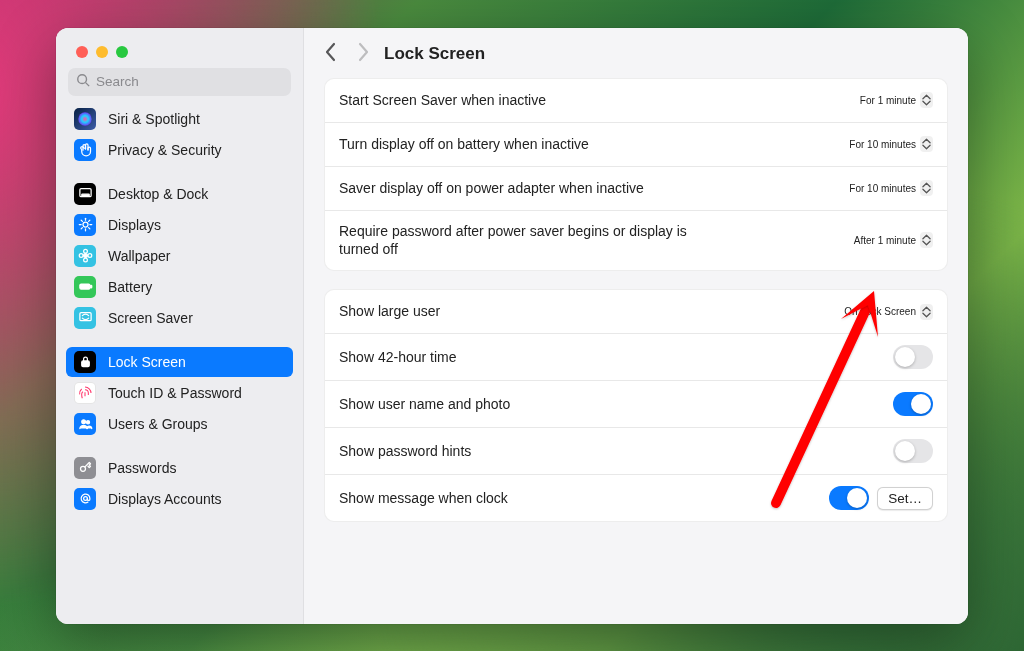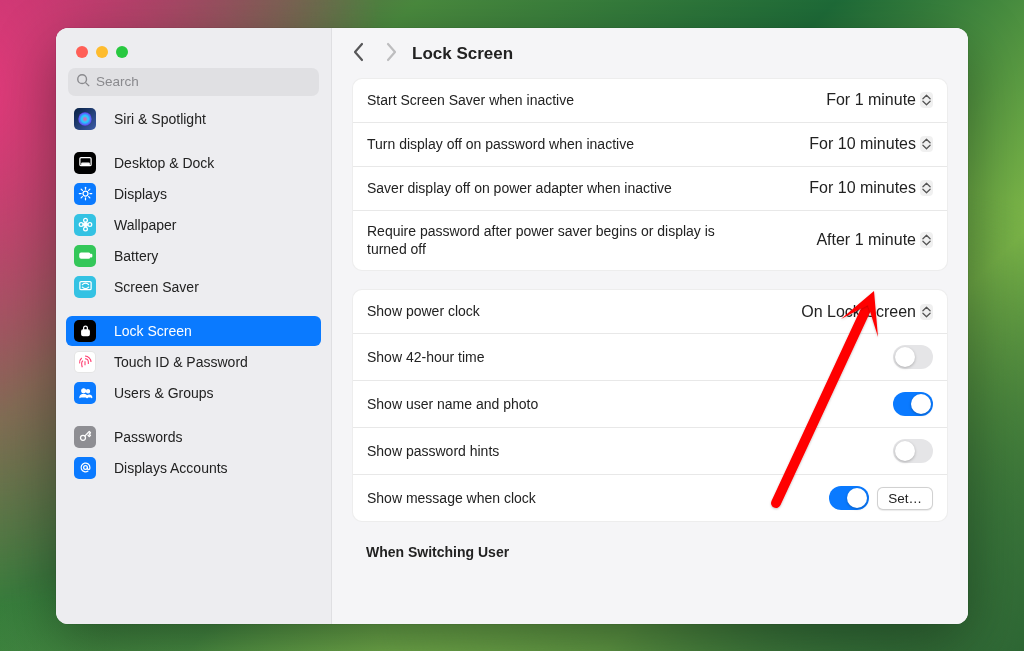--- a/index.html
+++ b/index.html
@@ -15,38 +15,38 @@
       background: radial-gradient(ellipse 60% 80% at 15% 30%, #e13a7a, transparent 55%),
                   radial-gradient(ellipse 70% 60% at 85% 70%, #2e6d3a, transparent 55%),
                   radial-gradient(ellipse 80% 50% at 50% 95%, #a6d85c, transparent 60%);
     }
     .window {
       width: 912px; height: 596px; background: #fff; border-radius: 12px;
       box-shadow: 0 20px 60px rgba(0,0,0,0.35), 0 0 0 0.5px rgba(0,0,0,0.1);
       display: flex; overflow: hidden; position: relative;
     }
     .sidebar {
-      width: 276px; background: rgba(235,235,238,0.88); backdrop-filter: blur(20px);
+      width: 248px; background: rgba(235,235,238,0.88); backdrop-filter: blur(20px);
       display: flex; flex-direction: column; border-right: 1px solid rgba(0,0,0,0.06);
     }
     .traffic-lights { display: flex; gap: 8px; padding: 18px 0 0 20px; }
     .tl { width: 12px; height: 12px; border-radius: 50%; }
     .tl.close { background: #ff5f57; } .tl.min { background: #febc2e; } .tl.max { background: #28c840; }
     .search-wrap { padding: 10px 12px 4px; }
     .search-box {
       display: flex; align-items: center; gap: 6px; background: rgba(0,0,0,0.055);
       border-radius: 7px; padding: 5px 8px; color: #888;
     }
     .search-box svg { width: 14px; height: 14px; flex: none; }
     .search-box input { border: none; background: transparent; outline: none; font-size: 13.5px; color: #333; width: 100%; }
     .search-box input::placeholder { color: #8a8a8e; }
     .nav { flex: 1; overflow-y: auto; padding: 4px 10px 0; }
     .nav-group { margin-bottom: 14px; }
     .nav-item {
-      display: flex; align-items: center; gap: 18px; padding: 4px 8px; border-radius: 6px;
+      display: flex; align-items: center; gap: 12px; padding: 4px 8px; border-radius: 6px;
       font-size: 14px; color: #222; cursor: default; margin-bottom: 1px; height: 30px;
     }
     .nav-item.selected { background: #0a7aff; color: #fff; }
     .nav-icon {
       width: 22px; height: 22px; border-radius: 5px; flex: none;
       display: flex; align-items: center; justify-content: center; color: #fff; font-size: 13px;
     }
     .content { flex: 1; background: #f5f5f7; display: flex; flex-direction: column; overflow: hidden; }
     .header {
       display: flex; align-items: center; gap: 14px; padding: 14px 20px 12px;
@@ -60,21 +60,21 @@
       background: #fff; border-radius: 10px; margin-bottom: 18px; overflow: hidden;
       border: 0.5px solid rgba(0,0,0,0.07);
     }
     .row {
       display: flex; align-items: center; justify-content: space-between; gap: 12px;
       padding: 11px 14px; border-bottom: 0.5px solid rgba(0,0,0,0.09); min-height: 44px;
     }
     .row:last-child { border-bottom: none; }
     .row-label { font-size: 14px; color: #222; line-height: 1.35; max-width: 380px; }
     .row-control { display: flex; align-items: center; gap: 8px; }
-    .popup { display: flex; align-items: center; gap: 4px; font-size: 16px; color: #222; cursor: default; }
+    .popup { display: flex; align-items: center; gap: 4px; font-size: 10px; color: #222; cursor: default; }
     .popup-chevs { display: flex; flex-direction: column; line-height: 0; background: rgba(0,0,0,0.06); border-radius: 4px; padding: 2px 2px; }
     .popup-chevs svg { width: 9px; height: 6px; }
     .toggle {
       width: 40px; height: 24px; border-radius: 12px; position: relative; cursor: pointer;
       background: #e5e5e7; transition: background .15s;
     }
     .toggle.on { background: #0a7aff; }
     .toggle::after {
       content: ''; position: absolute; width: 20px; height: 20px; border-radius: 50%;
       background: #fff; top: 2px; left: 2px; box-shadow: 0 1px 3px rgba(0,0,0,0.25);
@@ -123,20 +123,30 @@
                   <radialGradient id="sg">
                     <stop offset="0%" stop-color="#ff4fa3"></stop>
                     <stop offset="50%" stop-color="#1fd2ff"></stop>
                     <stop offset="100%" stop-color="#6b3ff5"></stop>
                   </radialGradient>
                 </defs>
               </svg>
             </div>
             <span>Siri &amp; Spotlight</span>
           </div>
+          <div class="nav-item">
+            <div class="nav-icon" style="background: rgb(10, 122, 255);">
+              <svg width="15" height="15" viewBox="0 0 24 24" fill="none" stroke="currentColor" stroke-width="2" stroke-linecap="round" stroke-linejoin="round">
+                <path d="M8 13V6a2 2 0 114 0v5"></path>
+                <path d="M12 11V5a2 2 0 114 0v8"></path>
+                <path d="M16 12v-2a2 2 0 114 0v5a7 7 0 01-14 0v-3l-1-1a2 2 0 013-3l2 2"></path>
+              </svg>
+            </div>
+            <span>Privacy &amp; Security</span>
+          </div>
         </div>
         <div class="nav-group">
           <div class="nav-item">
             <div class="nav-icon" style="background: rgb(0, 0, 0);">
               <svg width="15" height="15" viewBox="0 0 24 24" fill="none" stroke="currentColor" stroke-width="2" stroke-linecap="round" stroke-linejoin="round">
                 <rect x="3" y="4" width="18" height="13" rx="2"></rect>
                 <rect x="6" y="13" width="12" height="3" rx="1" fill="currentColor"></rect>
               </svg>
             </div>
             <span>Desktop &amp; Dock</span>
@@ -274,21 +284,21 @@
                     <path d="M1 5l4-4 4 4" stroke="#555" stroke-width="1.4" fill="none" stroke-linecap="round" stroke-linejoin="round"></path>
                   </svg>
     <svg viewBox="0 0 10 6">
                     <path d="M1 1l4 4 4-4" stroke="#555" stroke-width="1.4" fill="none" stroke-linecap="round" stroke-linejoin="round"></path>
                   </svg>
   </span>
               </div>
             </div>
           </div>
           <div class="row">
-            <div class="row-label">Turn display off on password when inactive</div>
+            <div class="row-label">Turn display off on battery when inactive</div>
             <div class="row-control">
               <div class="popup">
                 <span>For 10 minutes</span>
                 <span class="popup-chevs">
     <svg viewBox="0 0 10 6">
                     <path d="M1 5l4-4 4 4" stroke="#555" stroke-width="1.4" fill="none" stroke-linecap="round" stroke-linejoin="round"></path>
                   </svg>
     <svg viewBox="0 0 10 6">
                     <path d="M1 1l4 4 4-4" stroke="#555" stroke-width="1.4" fill="none" stroke-linecap="round" stroke-linejoin="round"></path>
                   </svg>
@@ -324,21 +334,21 @@
     <svg viewBox="0 0 10 6">
                     <path d="M1 1l4 4 4-4" stroke="#555" stroke-width="1.4" fill="none" stroke-linecap="round" stroke-linejoin="round"></path>
                   </svg>
   </span>
               </div>
             </div>
           </div>
         </div>
       <div class="card" id="card2">
           <div class="row">
-            <div class="row-label">Show power clock</div>
+            <div class="row-label">Show large user</div>
             <div class="row-control">
               <div class="popup">
                 <span>On Lock Screen</span>
                 <span class="popup-chevs">
     <svg viewBox="0 0 10 6">
                     <path d="M1 5l4-4 4 4" stroke="#555" stroke-width="1.4" fill="none" stroke-linecap="round" stroke-linejoin="round"></path>
                   </svg>
     <svg viewBox="0 0 10 6">
                     <path d="M1 1l4 4 4-4" stroke="#555" stroke-width="1.4" fill="none" stroke-linecap="round" stroke-linejoin="round"></path>
                   </svg>
@@ -365,21 +375,20 @@
             </div>
           </div>
           <div class="row">
             <div class="row-label">Show message when clock</div>
             <div class="row-control">
               <div class="toggle on"></div>
               <button class="btn">Set…</button>
             </div>
           </div>
         </div>
-      <div class="section-title">When Switching User</div>
     </div>
   </div>
 
   <svg class="arrow-annotation" style="left:660px; top:225px;" width="200" height="260" viewBox="0 0 200 260">
     <defs>
       <filter id="sh">
           <feDropShadow dx="0" dy="1" stdDeviation="1" flood-opacity="0.25"></feDropShadow>
         </filter>
     </defs>
     <path d="M 60 250 L 152 52" stroke="#ff0000" stroke-width="10" stroke-linecap="round" filter="url(#sh)"></path>

